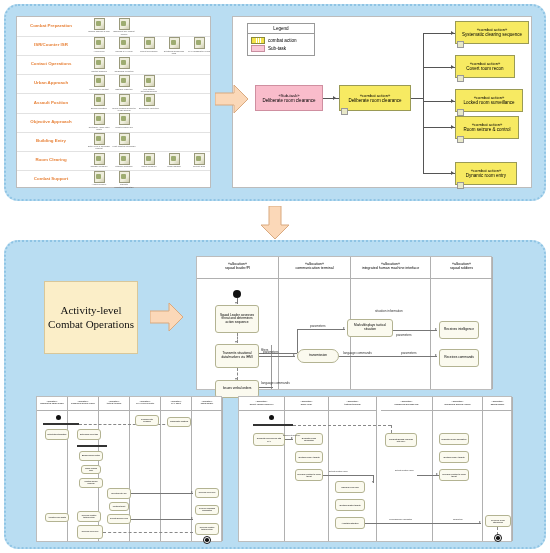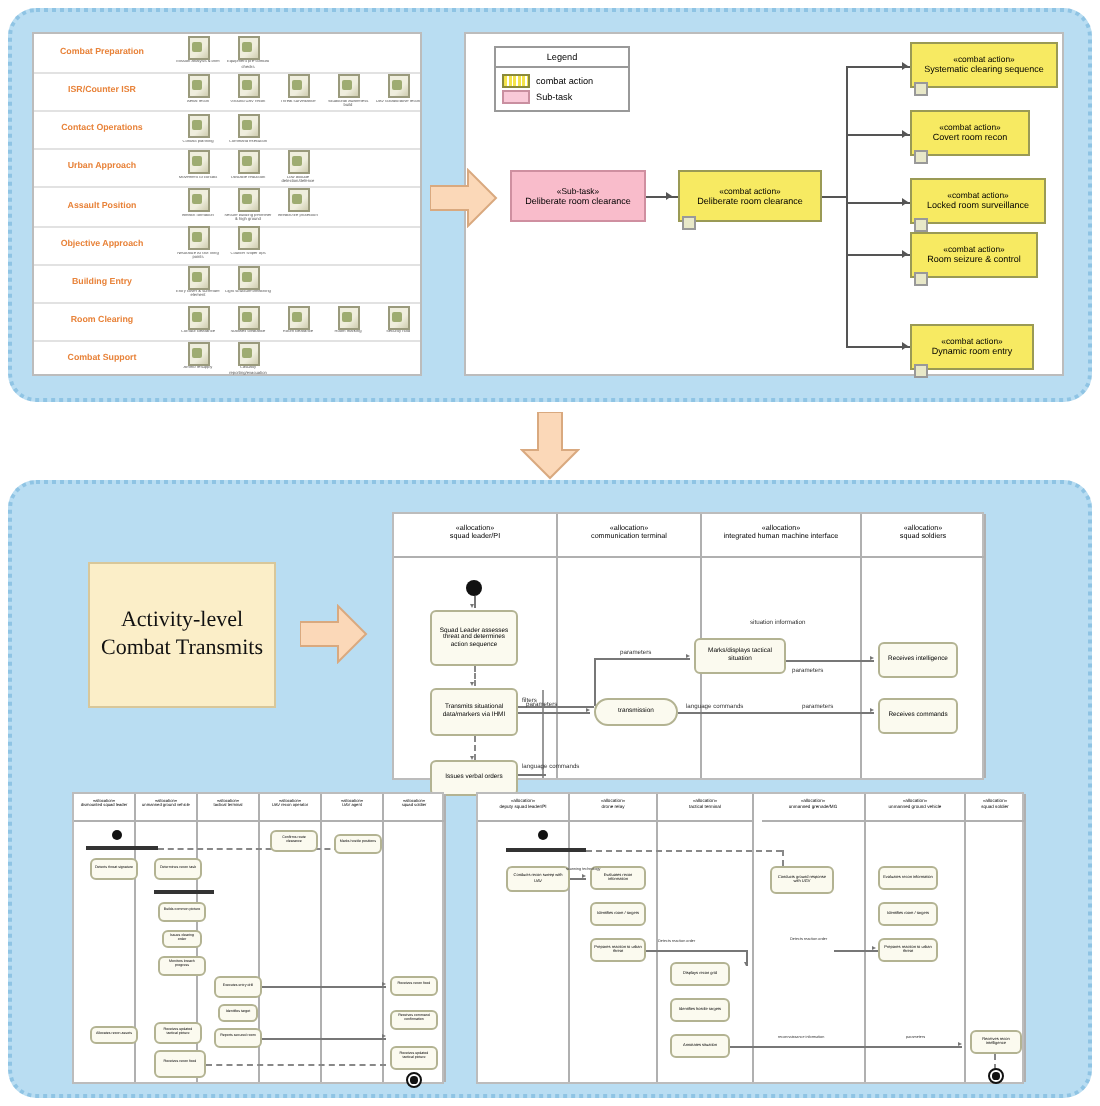--- a/index.html
+++ b/index.html
@@ -337,21 +337,21 @@
 <svg class="arrow-right" style="left:215px;top:84px;" viewBox="0 0 34 30">
   <polygon points="0,9 19,9 19,1 33,15 19,29 19,21 0,21" fill="#fbd8b8" stroke="#d9a97f" stroke-width="1"></polygon>
 </svg>
 
 <svg class="arrow-down" style="left:260px;top:206px;" viewBox="0 0 30 34">
   <polygon points="9,0 21,0 21,19 29,19 15,33 1,19 9,19" fill="#fbd8b8" stroke="#d9a97f" stroke-width="1"></polygon>
 </svg>
 
 <div class="panel" id="panel-bottom"></div>
 
-<div id="act-label">Activity-level Combat Transmits</div>
+<div id="act-label">Activity-level Combat Operations</div>
 
 <svg class="arrow-right" style="left:150px;top:302px;" viewBox="0 0 34 30">
   <polygon points="0,9 19,9 19,1 33,15 19,29 19,21 0,21" fill="#fbd8b8" stroke="#d9a97f" stroke-width="1"></polygon>
 </svg>
 
 <div class="swim" id="swim-mid">
   <div class="lane" style="left:0;width:82px;">
     <div class="lane-hd">
       <div>«allocation»</div>
       <div>squad leader/PI</div>

